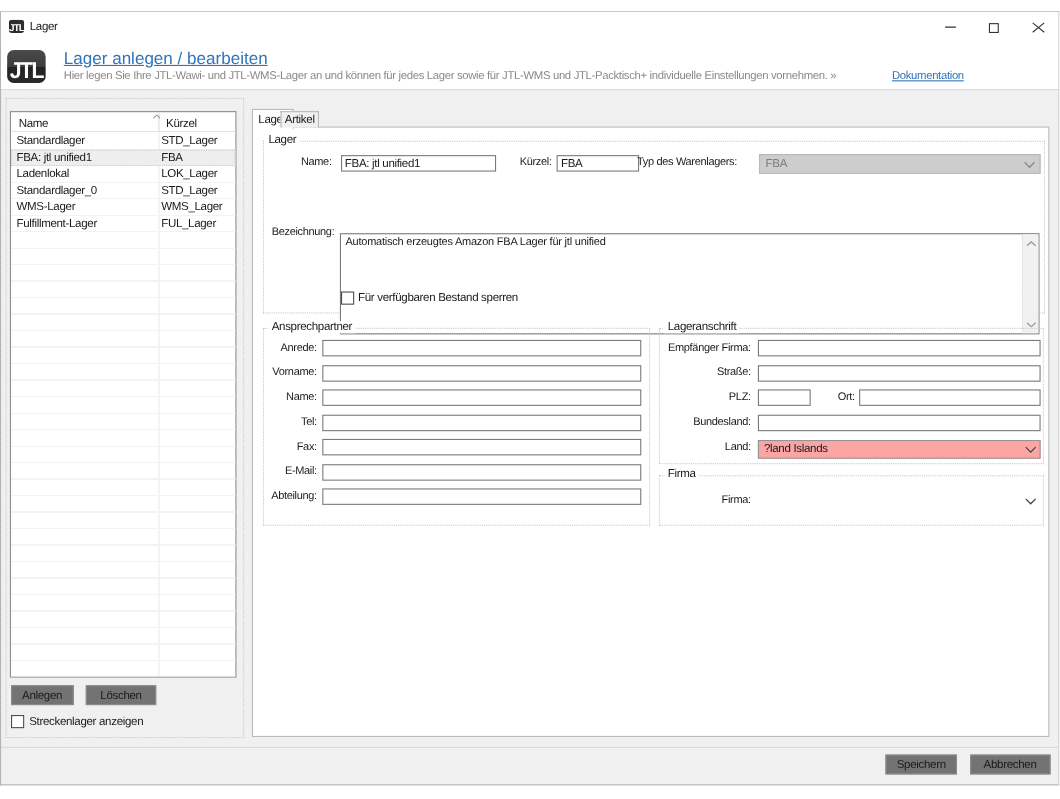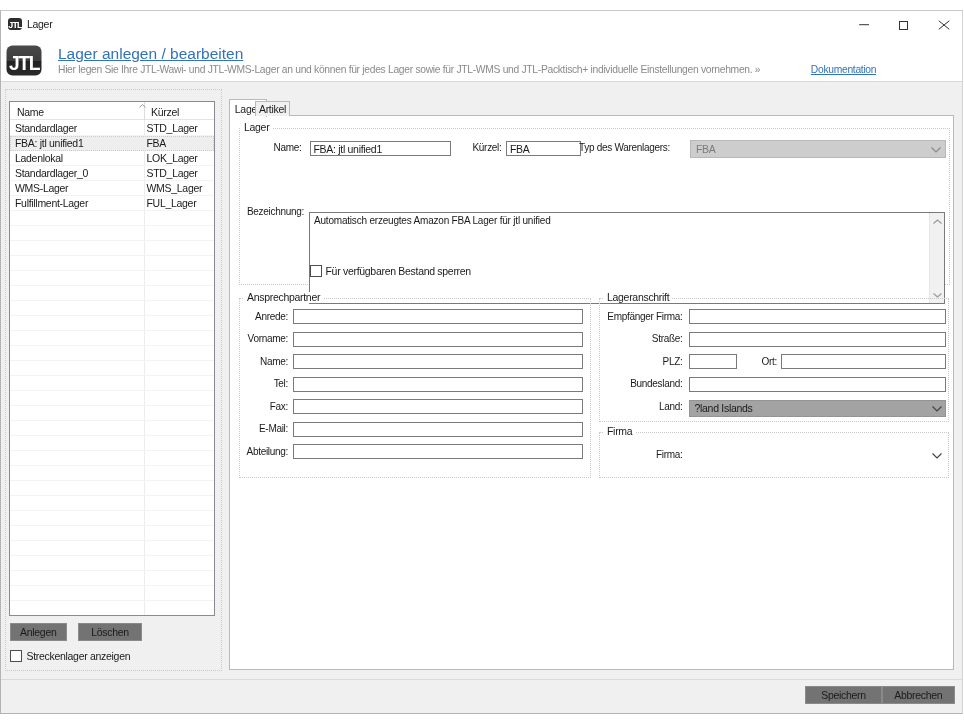--- a/index.html
+++ b/index.html
@@ -7,21 +7,21 @@
 .abs { position:absolute; }
 #win { position:absolute; left:0; top:10px; width:963px; height:704px; background:#f0f0f0; border:1px solid #b4b4b4; border-top-color:#c9c9c9; border-right-color:#d4d4d4; }
 #whitehead { position:absolute; left:0; top:0; width:961px; height:71px; background:#ffffff; border-bottom:1px solid #d8d8d8; }
 .t { font-size:10.5px; letter-spacing:-0.3px; color:#1a1a1a; white-space:nowrap; line-height:12px; }
 .lbl { position:absolute; font-size:10px; letter-spacing:-0.3px; line-height:12px; color:#1a1a1a; white-space:nowrap; text-align:right; }
 .inp { position:absolute; background:#fff; border:1px solid #7a7a7a; font-size:10.5px; letter-spacing:-0.3px; color:#1a1a1a; padding:0 0 0 3px; display:flex; align-items:center; white-space:nowrap; height:15px; }
 .gb { position:absolute; border:1px dotted #c9c9c9; }
 .gbl { position:absolute; background:#fff; font-size:10.5px; letter-spacing:-0.3px; line-height:11px; color:#1a1a1a; padding:0 3px; white-space:nowrap; }
 .btn { position:absolute; background:#737373; border:1px solid #8a8a8a; font-size:10.5px; letter-spacing:-0.3px; color:#1a1a1a; display:flex; align-items:center; justify-content:center; }
 .cb { position:absolute; width:12px; height:12px; background:#fff; border:1px solid #4d4d4d; }
-.combo { position:absolute; background:#a3a3a3; border:1px solid #949494; font-size:10.5px; letter-spacing:-0.3px; color:#1a1a1a; display:flex; align-items:center; padding-left:5px; white-space:nowrap; }
+.combo { position:absolute; background:#fca5a5; border:1px solid #949494; font-size:10.5px; letter-spacing:-0.3px; color:#1a1a1a; display:flex; align-items:center; padding-left:5px; white-space:nowrap; }
 .row { position:absolute; font-size:10.5px; letter-spacing:-0.3px; color:#1a1a1a; white-space:nowrap; line-height:15px; }
 </style>
 </head>
 <body>
 <div id="win">
   <div id="whitehead"></div>
 
   <svg class="abs" style="left:7px; top:7px;" width="14" height="12" viewBox="0 0 14 12">
     <rect x="0" y="0" width="14" height="12" rx="3" fill="#2d2d2d"></rect>
     <text x="7" y="9.8" font-family="Liberation Sans" font-size="9" font-weight="bold" fill="#fff" text-anchor="middle" letter-spacing="-0.8">JTL</text>
@@ -145,15 +145,15 @@
     </svg>
 
   <div class="gb" style="left:598px; top:421px; width:350px; height:46px;"></div>
   <div class="gbl" style="left:603px; top:415px;">Firma</div>
   <div class="lbl" style="left:578.5px; top:438px; width:103px;">Firma:</div>
   <svg class="abs" style="left:930.5px; top:441.5px;" width="10" height="6" viewBox="0 0 10 6">
       <path d="M0.5 0.5 L5 5 L9.5 0.5" fill="none" stroke="#444" stroke-width="1.2"></path>
     </svg>
 
   <div class="abs" style="left:0; top:668px; width:961px; height:1px; background:#dadada;"></div>
-  <div class="btn" style="left:804px; top:675px; width:77px; height:18px;">Speichern</div>
+  <div class="btn" style="left:804px; top:675px; width:65px; height:18px;">Speichern</div>
   <div class="btn" style="left:880.5px; top:675px; width:73.5px; height:18px;">Abbrechen</div>
 </div>
 
 </body></html>

